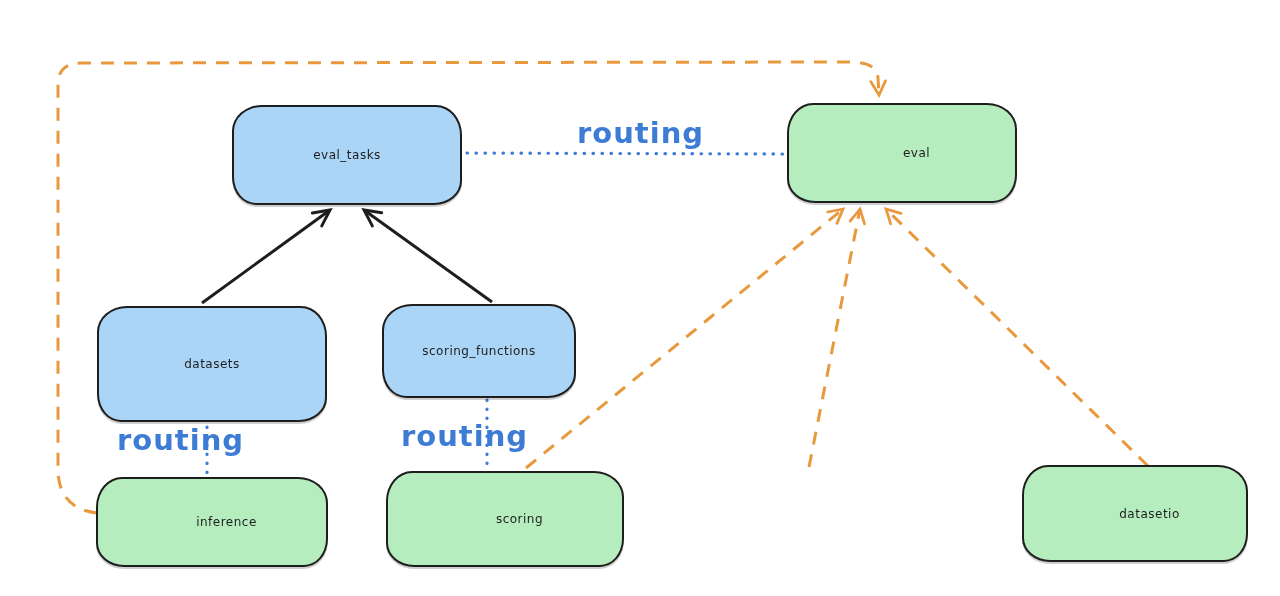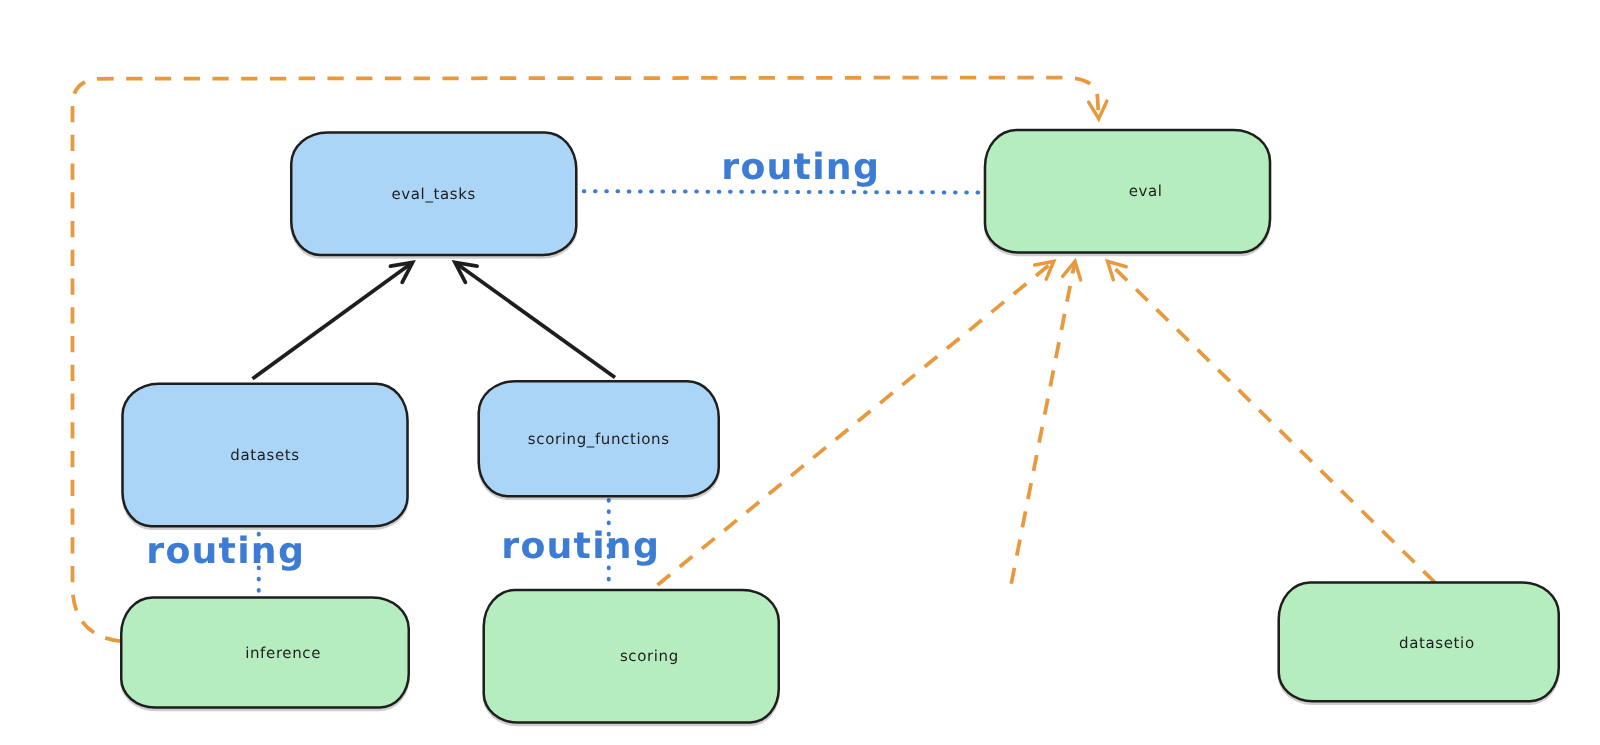--- a/index.html
+++ b/index.html
@@ -86,21 +86,21 @@
   </div>
 
   <div class="node blue" style="left:382px;top:304px;width:194px;height:94px">
     <span class="node-label">scoring_functions</span>
   </div>
 
   <div class="node green" style="left:96px;top:477px;width:232px;height:90px">
     <span class="node-label">inference</span>
   </div>
 
-  <div class="node green" style="left:386px;top:471px;width:238px;height:108px">
+  <div class="node green" style="left:386px;top:471px;width:238px;height:96px">
     <span class="node-label">scoring</span>
   </div>
 
 
   <div class="node green" style="left:1022px;top:465px;width:226px;height:97px">
     <span class="node-label">datasetio</span>
   </div>
 
   <div class="routing-label" style="left:577px;top:116px">routing</div>
   <div class="routing-label" style="left:117px;top:423px">routing</div>

